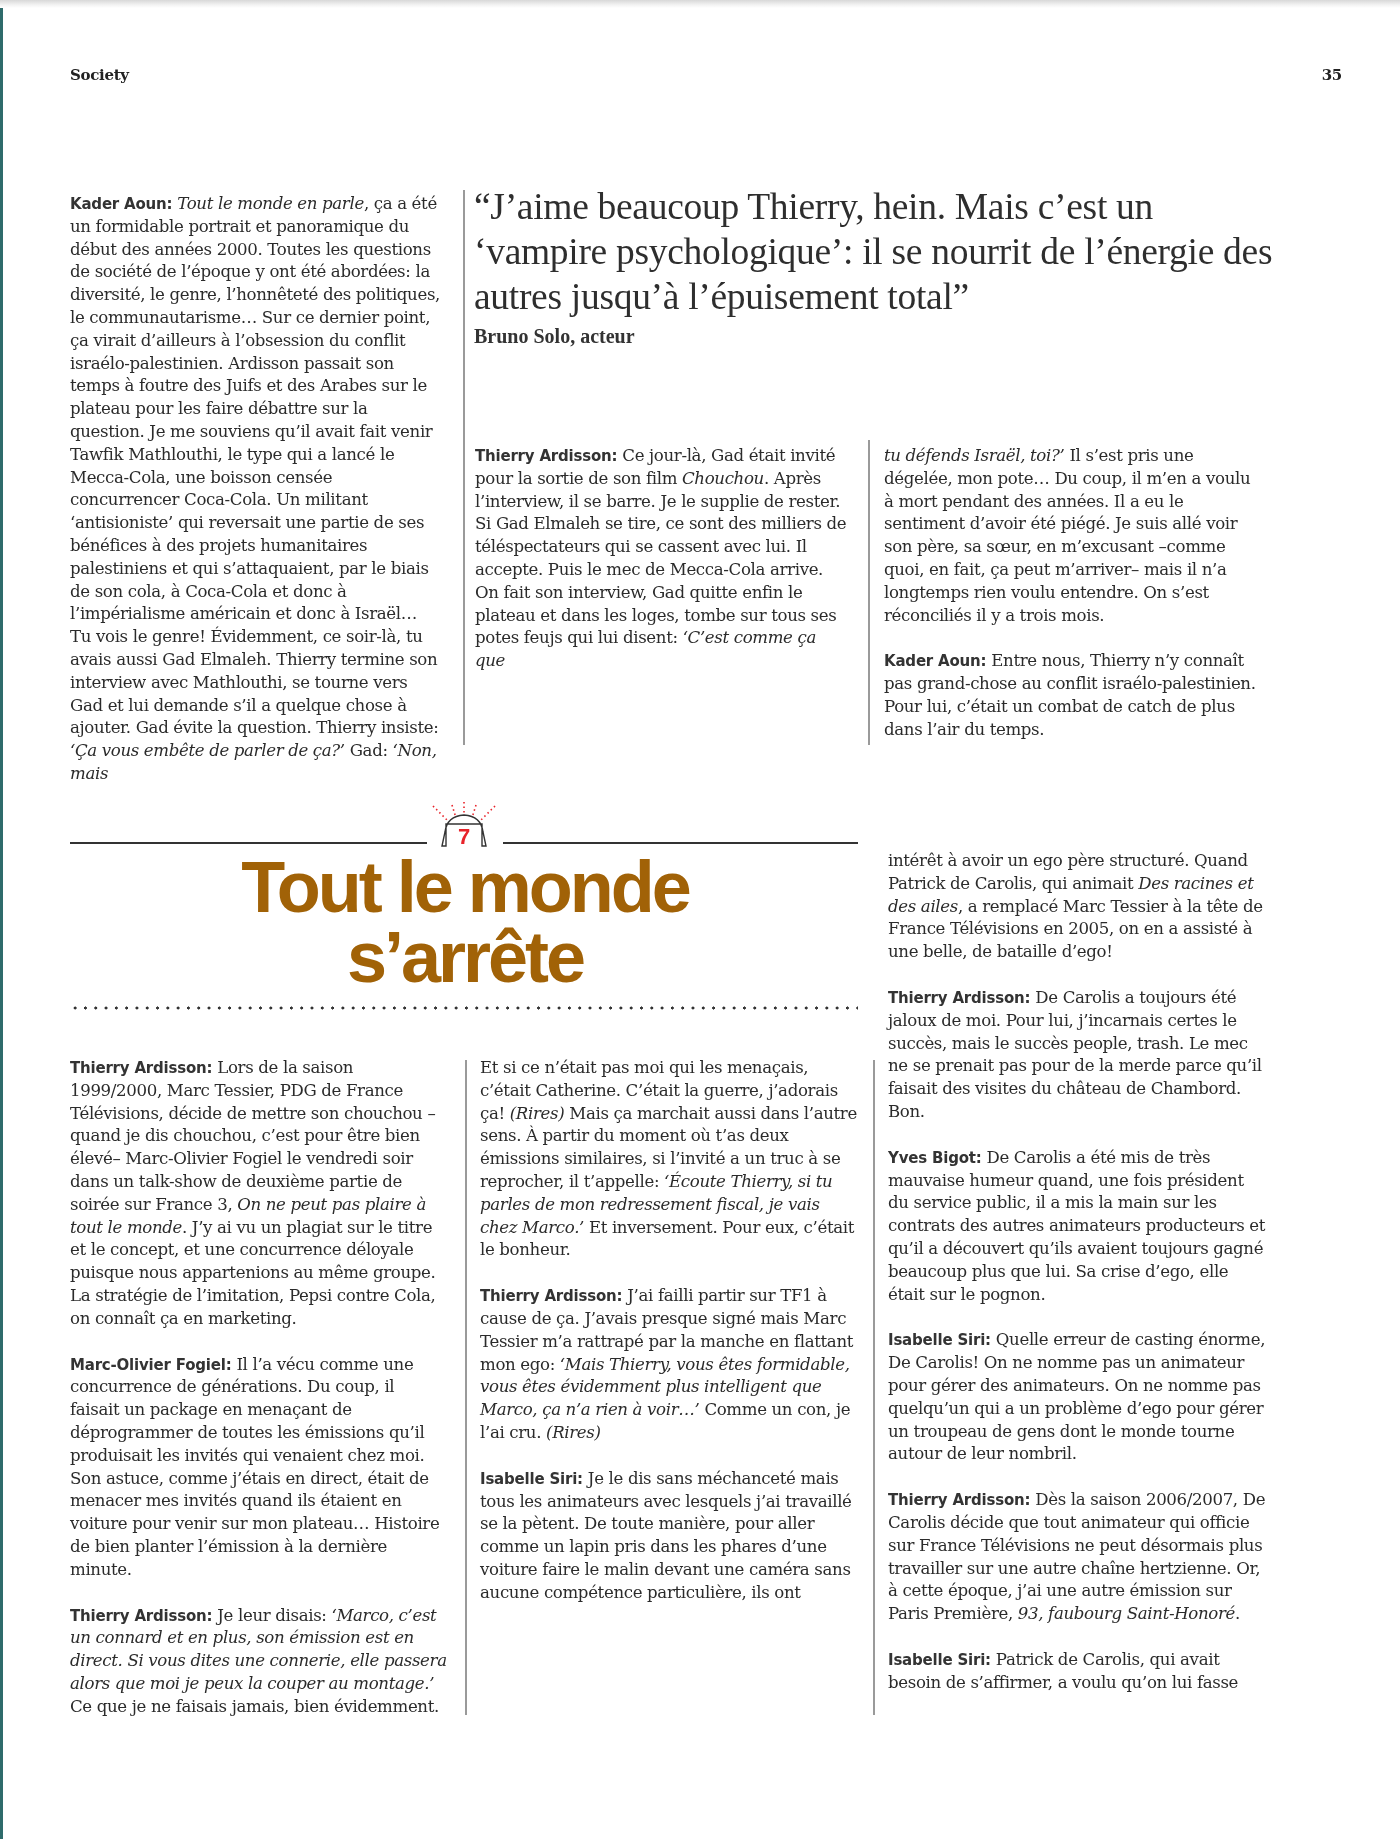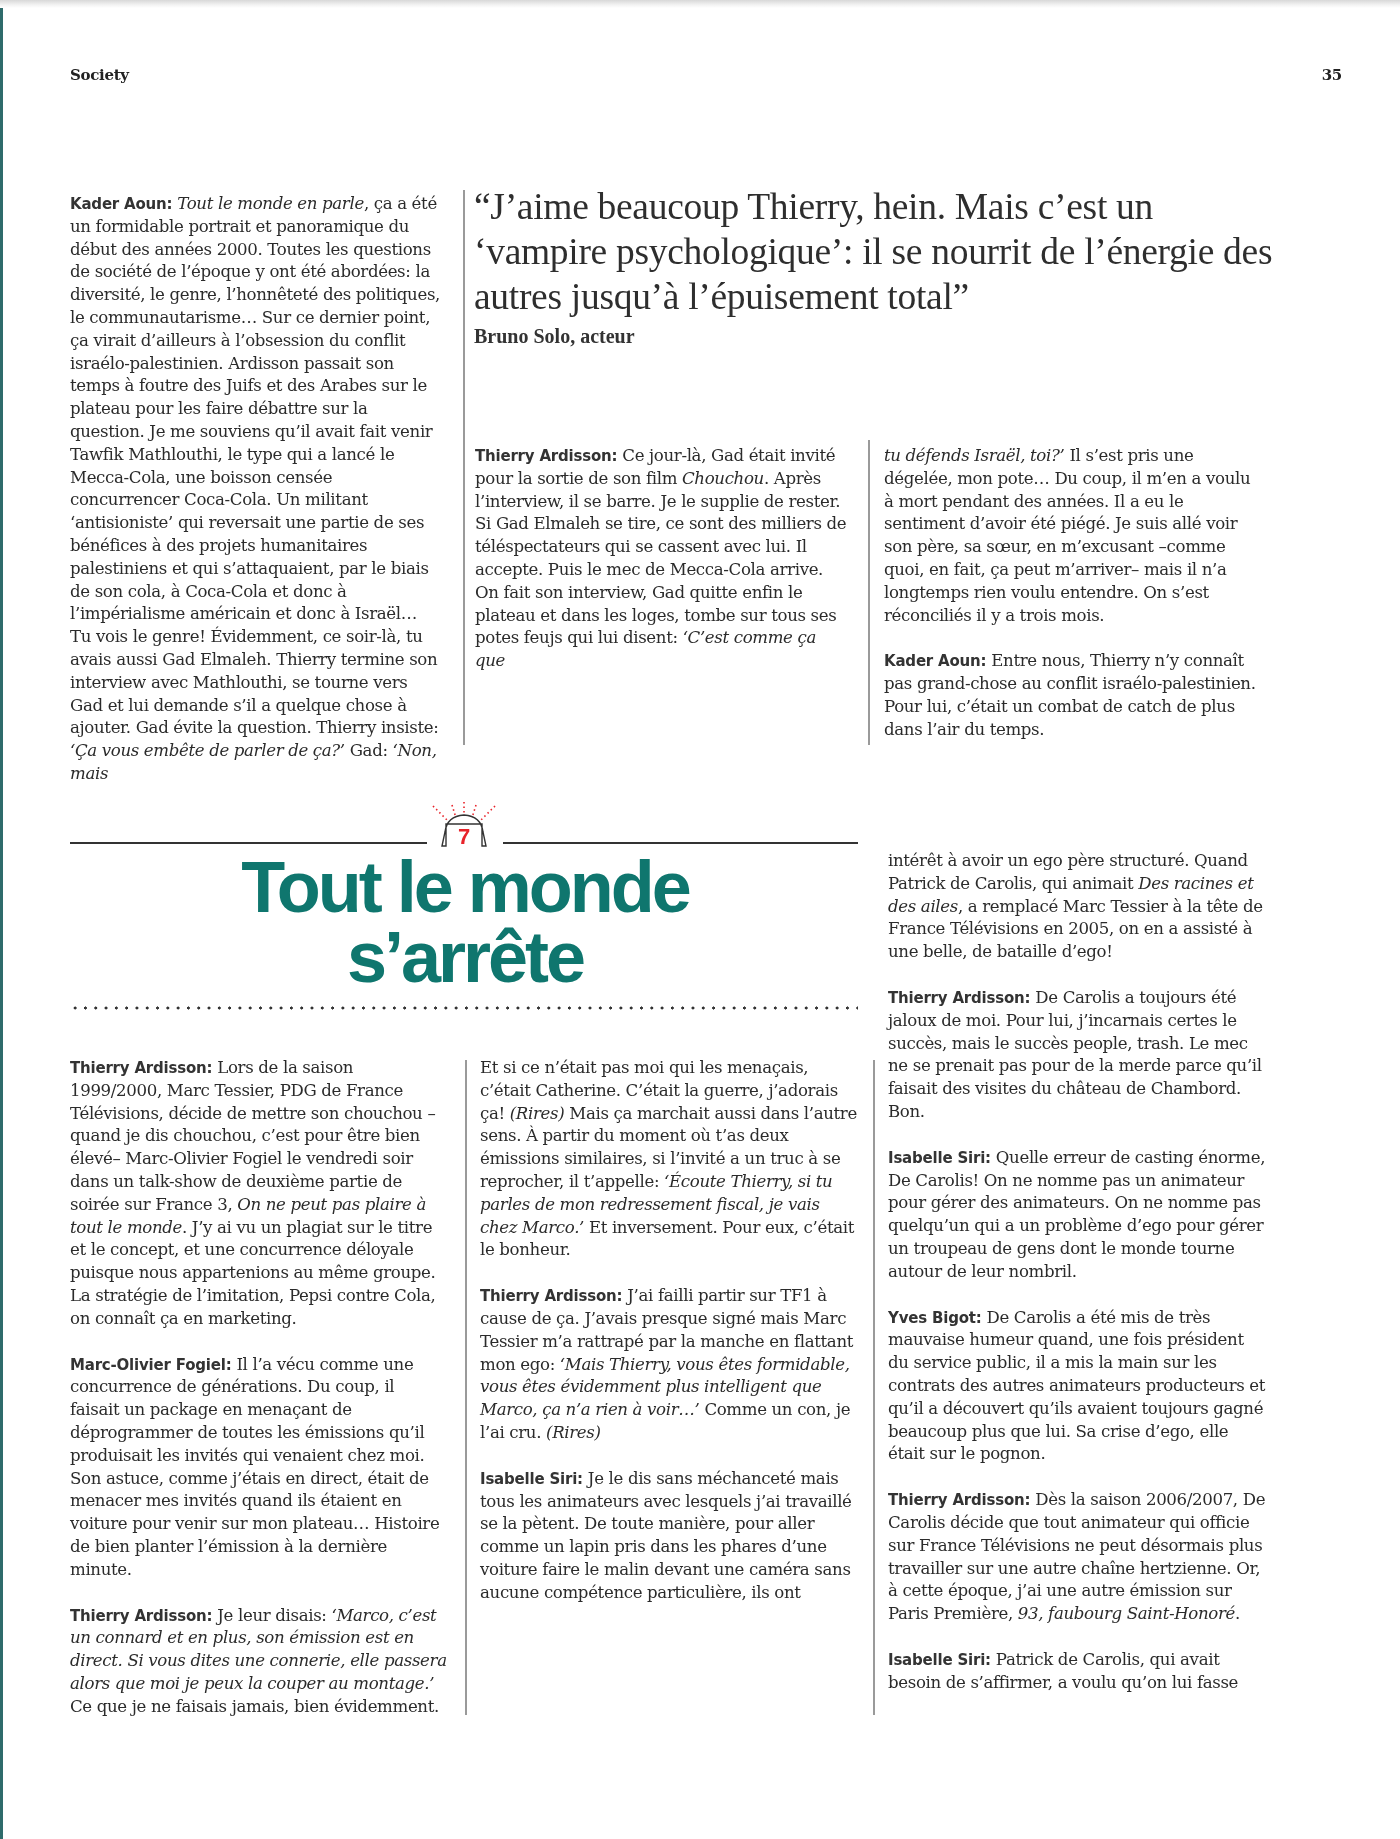--- a/index.html
+++ b/index.html
@@ -46,21 +46,21 @@
     font-family: "Liberation Serif", serif; font-weight: bold; font-size: 20px; color: #333;
   }
 
   .hrule { position: absolute; height: 2px; background: #333; }
   #badge {
     position: absolute; left: 425px; top: 800px; width: 78px; height: 58px;
   }
   #headline {
     position: absolute; left: 70px; top: 852px; width: 790px; text-align: center;
     font-family: "Liberation Sans", sans-serif; font-weight: bold; font-size: 72px;
-    line-height: 70px; color: #0f766e; letter-spacing: -3px;
+    line-height: 70px; color: #a16207; letter-spacing: -3px;
   }
   #dotted-rule {
     position: absolute; left: 70px; top: 1006px; width: 788px; height: 4px;
     background-image: radial-gradient(circle, #333 1.4px, transparent 1.7px);
     background-size: 10.3px 4px; background-repeat: repeat-x;
   }
 </style>
 </head>
 <body>
 
@@ -150,24 +150,24 @@
 <div class="vrule" style="left:873px; top:1060px; height:655px;"></div>
 
 <div class="col" style="left:888px; top:850px; width:380px;">
   <p>
     <span>intérêt à avoir un ego père structuré. Quand Patrick de Carolis, qui animait </span><span class="it">Des racines et des ailes</span><span>, a remplacé Marc Tessier à la tête de France Télévisions en 2005, on en a assisté à une belle, de bataille d’ego!</span>
   </p>
   <p>
     <span class="speaker">Thierry Ardisson:</span><span> De Carolis a toujours été jaloux de moi. Pour lui, j’incarnais certes le succès, mais le succès people, trash. Le mec ne se prenait pas pour de la merde parce qu’il faisait des visites du château de Chambord. Bon.</span>
   </p>
   <p>
-    <span class="speaker">Isabelle Siri:</span><span> Quelle erreur de casting énorme, De Carolis! On ne nomme pas un animateur pour gérer des animateurs. On ne nomme pas quelqu’un qui a un problème d’ego pour gérer un troupeau de gens dont le monde tourne autour de leur nombril.</span>
+    <span class="speaker">Yves Bigot:</span><span> De Carolis a été mis de très mauvaise humeur quand, une fois président du service public, il a mis la main sur les contrats des autres animateurs producteurs et qu’il a découvert qu’ils avaient toujours gagné beaucoup plus que lui. Sa crise d’ego, elle était sur le pognon.</span>
   </p>
   <p>
-    <span class="speaker">Yves Bigot:</span><span> De Carolis a été mis de très mauvaise humeur quand, une fois président du service public, il a mis la main sur les contrats des autres animateurs producteurs et qu’il a découvert qu’ils avaient toujours gagné beaucoup plus que lui. Sa crise d’ego, elle était sur le pognon.</span>
+    <span class="speaker">Isabelle Siri:</span><span> Quelle erreur de casting énorme, De Carolis! On ne nomme pas un animateur pour gérer des animateurs. On ne nomme pas quelqu’un qui a un problème d’ego pour gérer un troupeau de gens dont le monde tourne autour de leur nombril.</span>
   </p>
   <p>
     <span class="speaker">Thierry Ardisson:</span><span> Dès la saison 2006/2007, De Carolis décide que tout animateur qui officie sur France Télévisions ne peut désormais plus travailler sur une autre chaîne hertzienne. Or, à cette époque, j’ai une autre émission sur Paris Première, </span><span class="it">93, faubourg Saint-Honoré</span><span>.</span>
   </p>
   <p>
     <span class="speaker">Isabelle Siri:</span><span> Patrick de Carolis, qui avait besoin de s’affirmer, a voulu qu’on lui fasse</span>
   </p>
 </div>
 
 </body></html>

